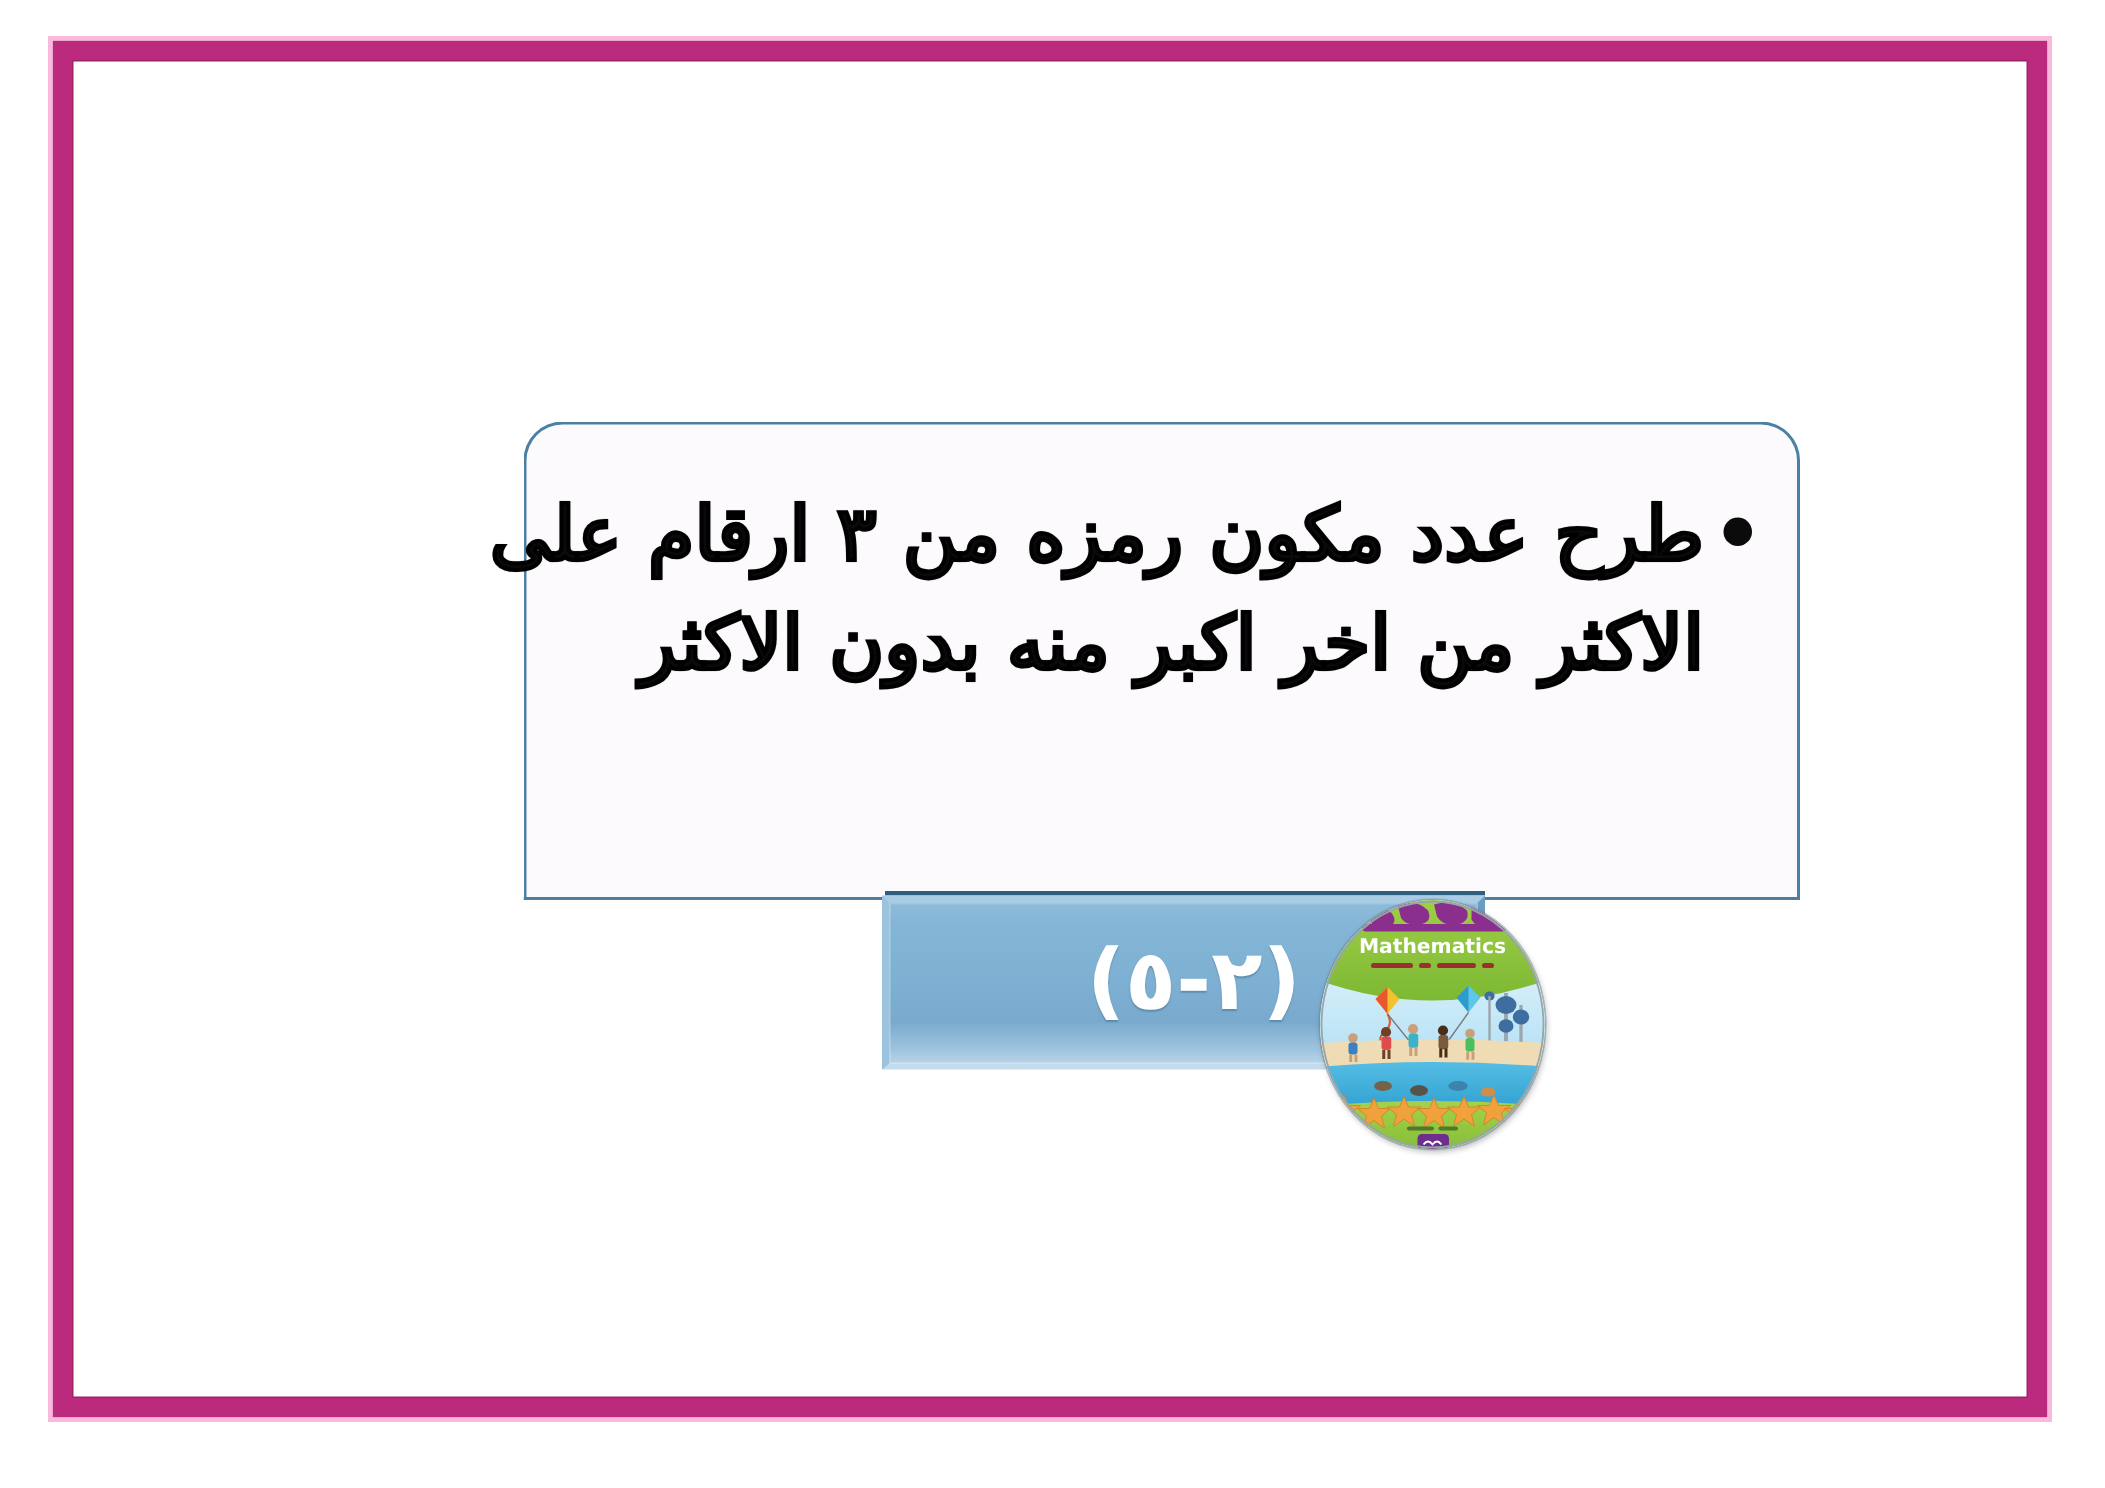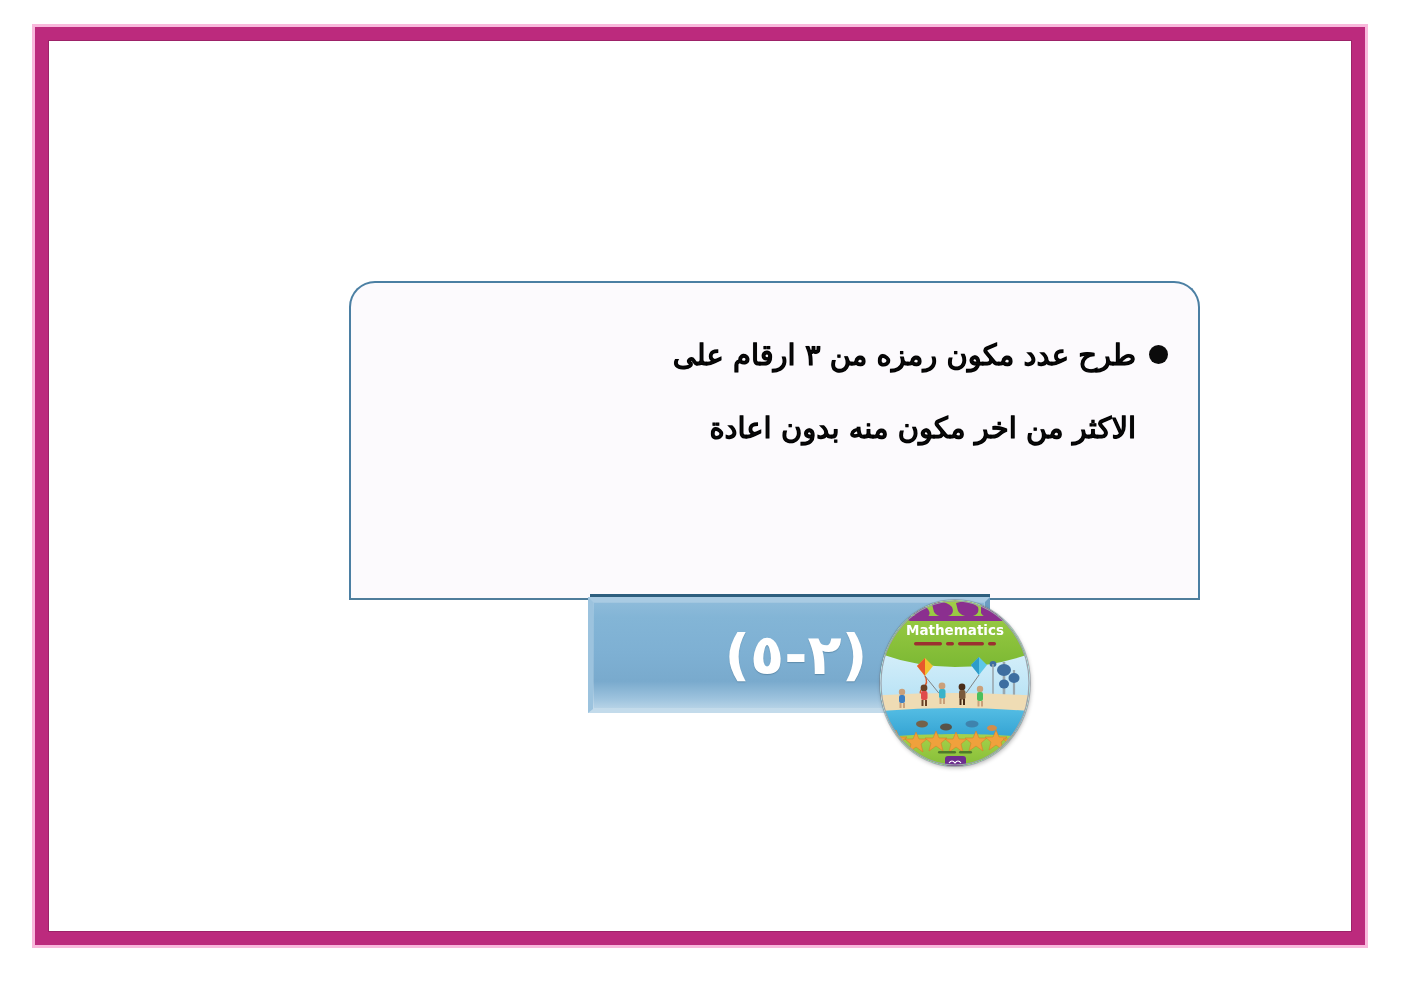--- a/index.html
+++ b/index.html
@@ -76,22 +76,22 @@
     position: absolute;
     right: 12px;
     top: 26px;
     width: 19px;
     height: 19px;
     border-radius: 50%;
     background: #0b0b0b;
   }
   .deco-line {
     font-family: "DejaVu Serif", serif;
-    font-weight: 400;
-    font-size: 29px;
+    font-weight: 700;
+    font-size: 50px;
     line-height: 73px;
     color: #0a0a0a;
     letter-spacing: 1px;
     white-space: nowrap;
     direction: rtl;
     -webkit-text-stroke: 1.2px #000;
     text-shadow: 0 0 1px #000;
   }
   .deco-line.l3 {
     padding-left: 150px;
@@ -166,21 +166,21 @@
 
   <div id="page-border" data-name="page-decorative-border">
     <div id="page-border-inner" data-name="page-border-inner-hairline"></div>
   </div>
 
   <div id="text-card" data-name="content-text-card">
     <div id="text-body" data-name="bulleted-text-block">
       <div class="bullet-row" data-name="bullet-list-item">
         <span class="bullet-dot" data-name="bullet-point-icon"></span>
         <div class="deco-line l1" data-name="bullet-text-line-1">طرح عدد مكون رمزه من ٣ ارقام على</div>
-        <div class="deco-line l2" data-name="bullet-text-line-2">الاكثر من اخر مكون منه بدون اعادة</div>
+        <div class="deco-line l2" data-name="bullet-text-line-2">الاكثر من اخر اكبر منه بدون الاكثر</div>
       </div>
     </div>
   </div>
 
   <div id="banner-rule" data-name="banner-top-rule"></div>
 
   <div id="banner" data-name="lesson-reference-banner">
     <div id="banner-label" data-name="lesson-reference-label">بند (٢-٥)</div>
   </div>
 

